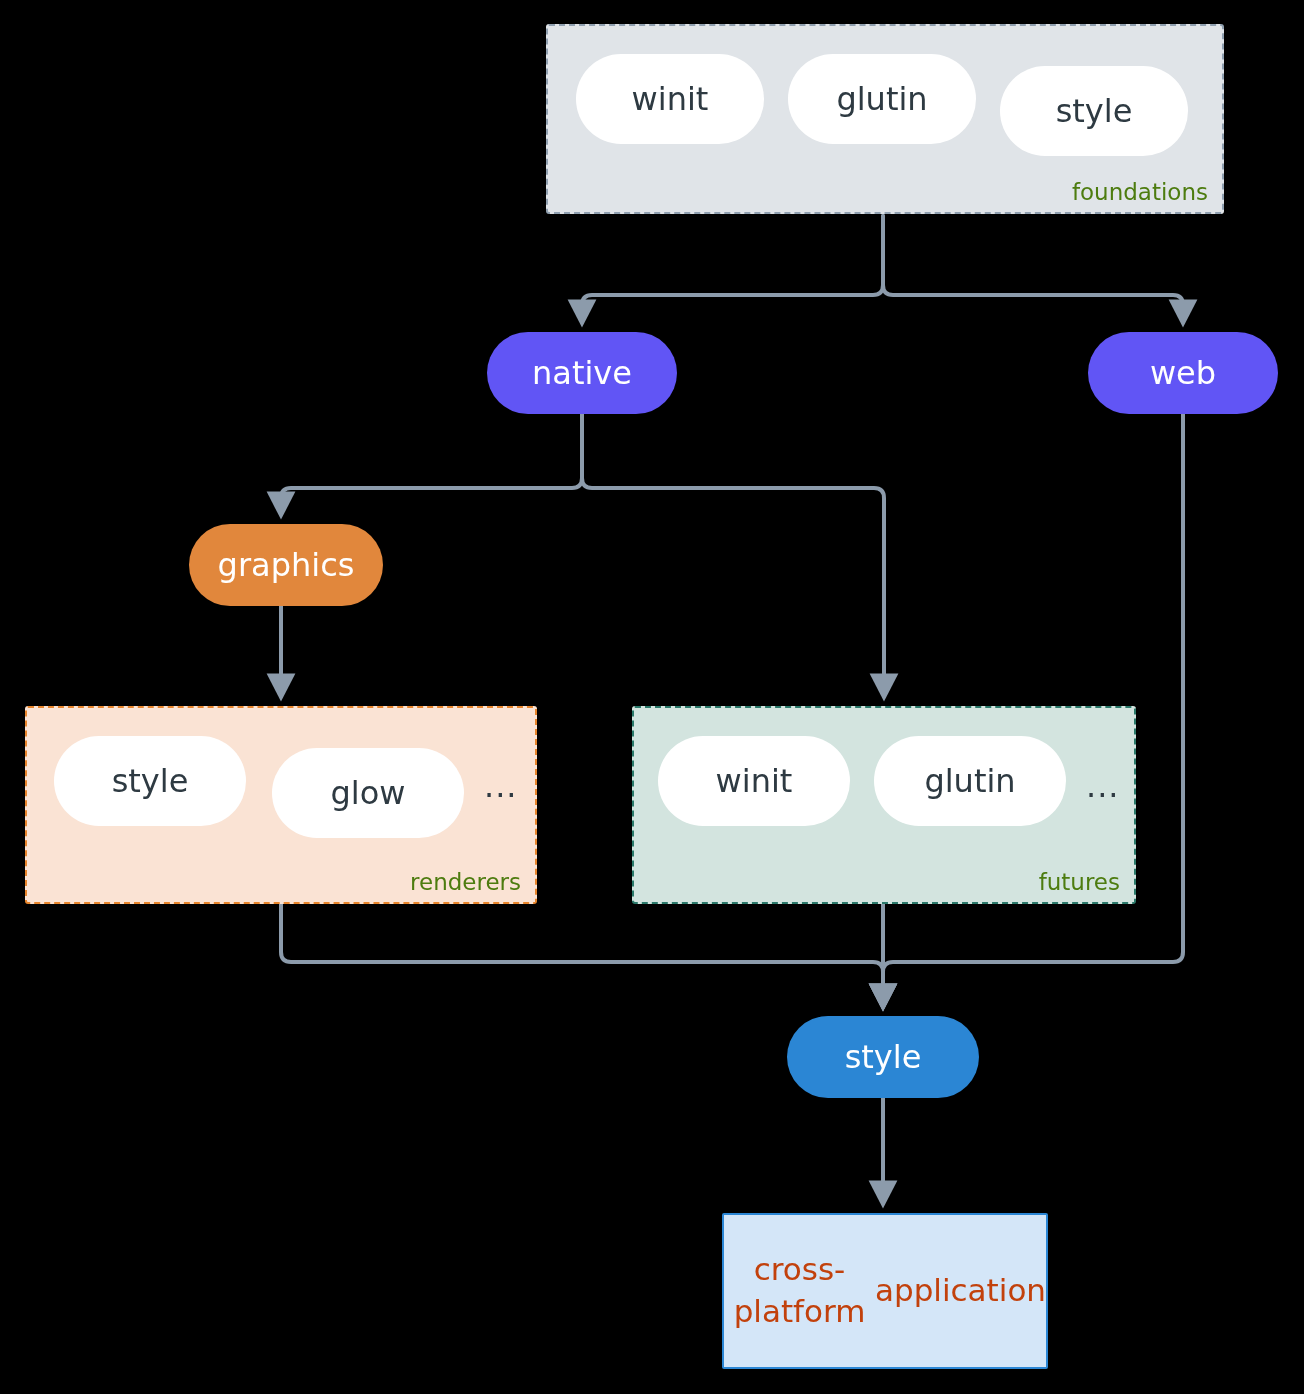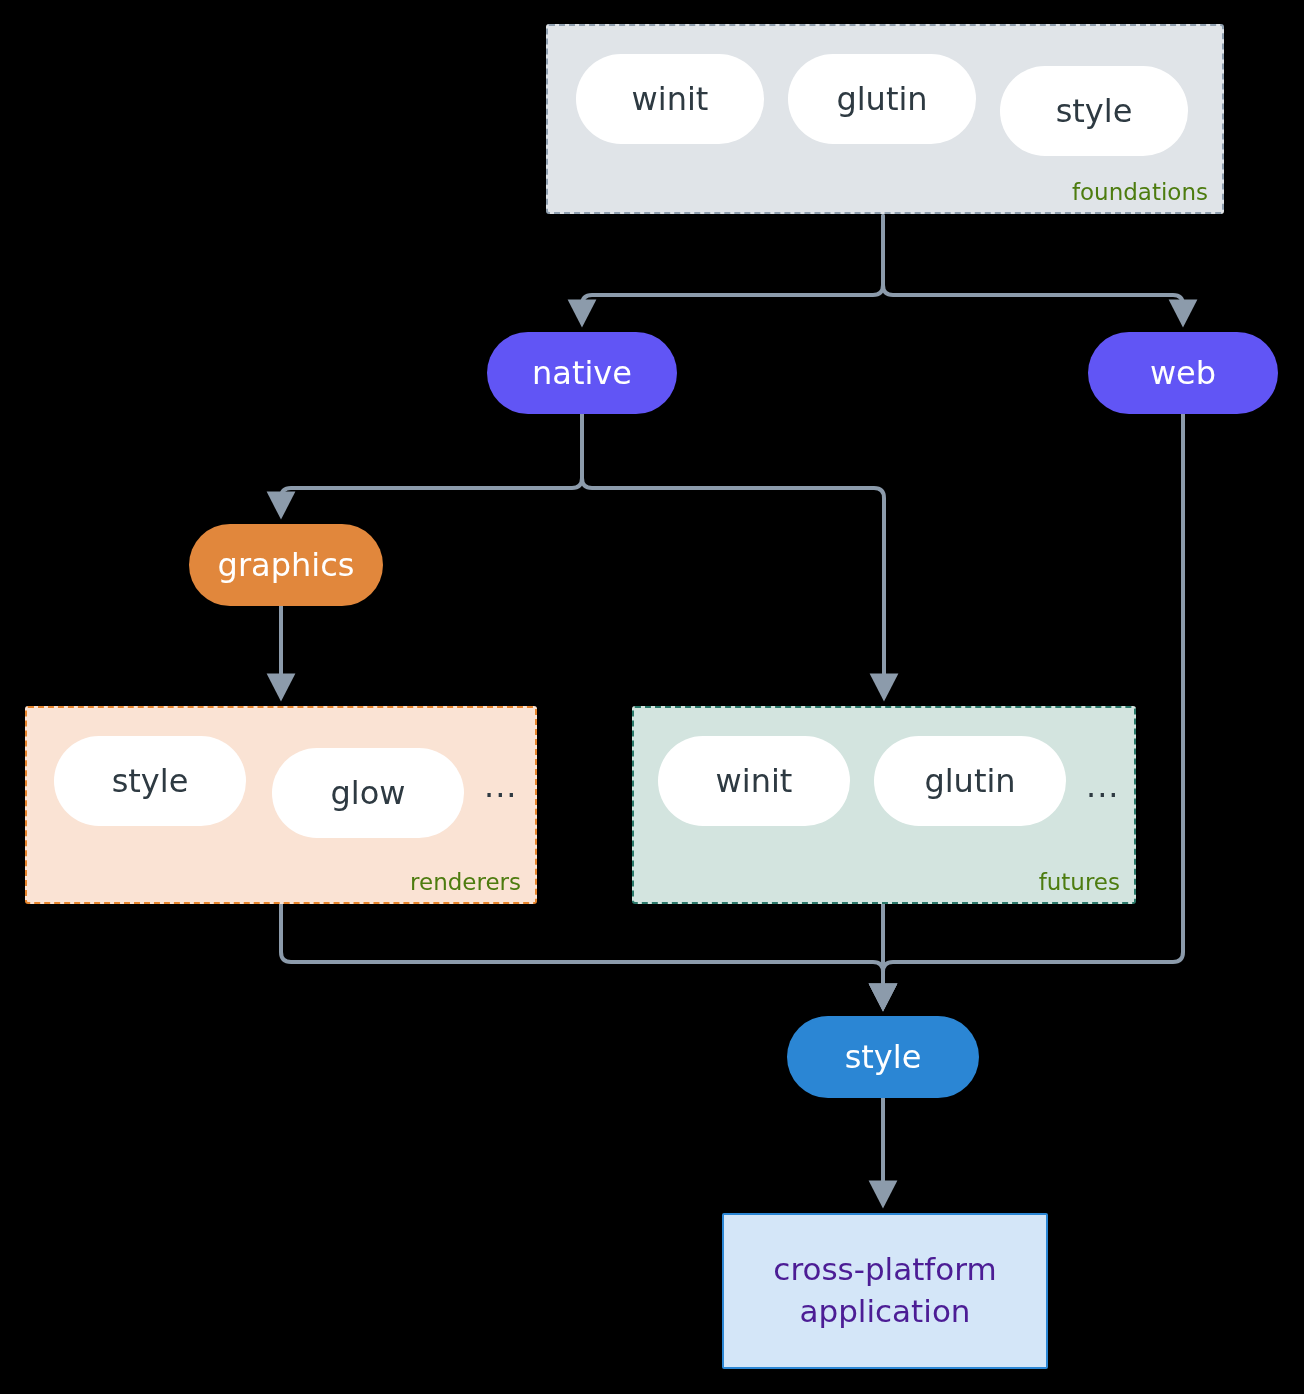--- a/index.html
+++ b/index.html
@@ -103,24 +103,24 @@
     letter-spacing: 1px;
   }
 
   
   .rect-node {
     position: absolute;
     background: #D4E6F8;
     border: 2px solid #2B86D4;
     border-radius: 2px;
     display: flex;
-    flex-direction: column;
+    flex-direction: row;
     align-items: center;
     justify-content: center;
-    color: #4c1d95;
+    color: #c2410c;
     font-size: 31px;
     line-height: 1.35;
     text-align: center;
   }
   .rect-application { left: 722px; top: 1213px; width: 322px; height: 152px; }
 </style>
 </head>
 <body>
 
 <div id="diagram-root">

